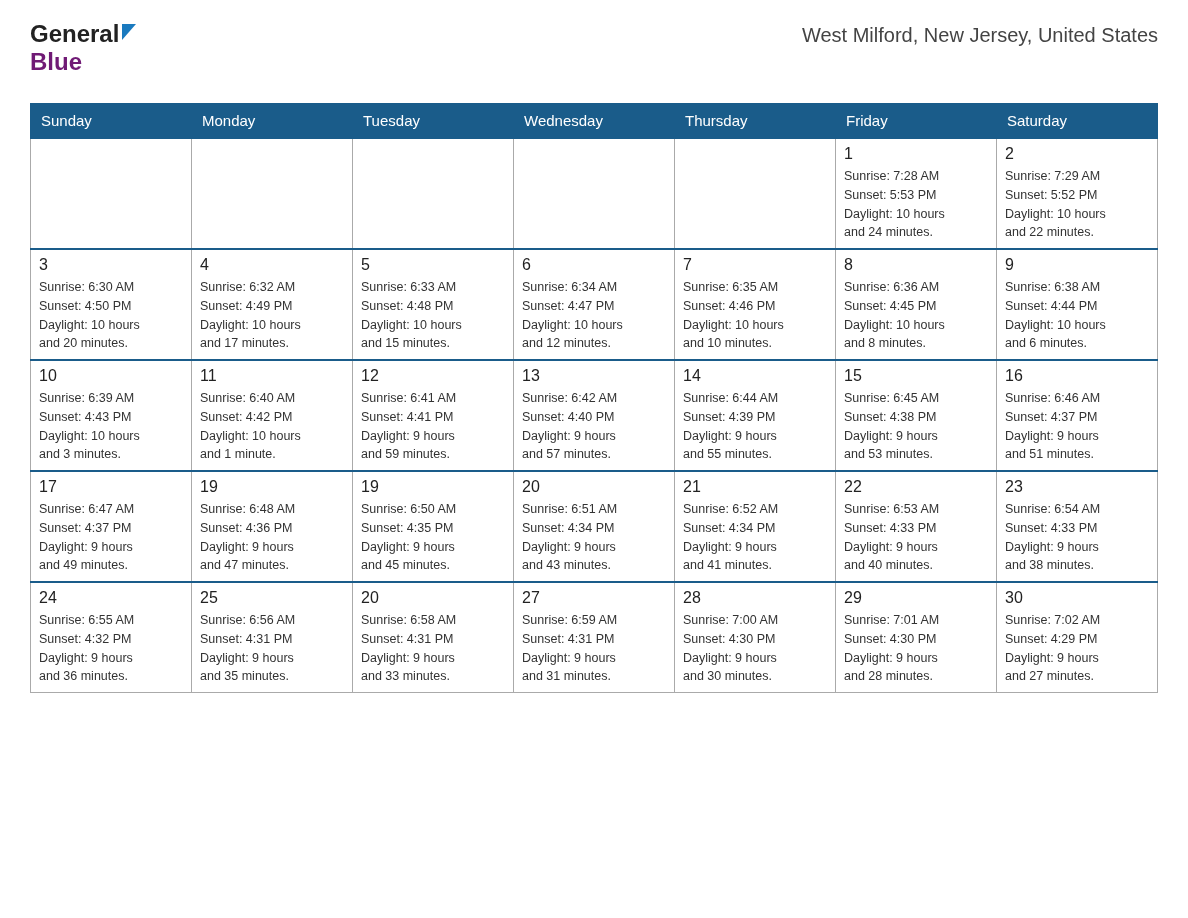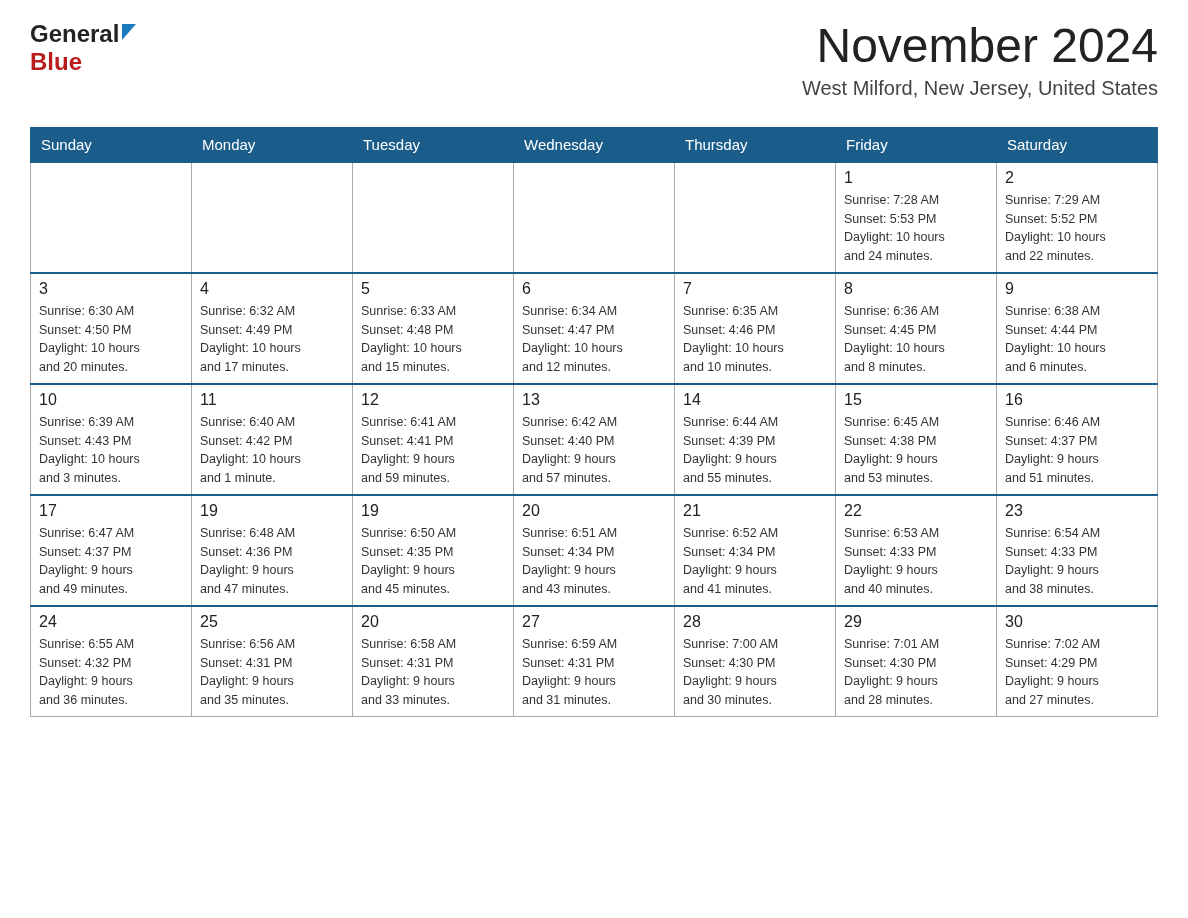--- a/index.html
+++ b/index.html
@@ -88,40 +88,39 @@
     .logo-triangle {
       display: inline-block;
       margin-left: 3px;
       margin-right: 0;
       position: relative;
       top: 0px;
     }
     .logo-text-blue {
       font-size: 24px;
       font-weight: bold;
-      color: #b91c1c;
+      color: #701a75;
     }
   </style>
 </head>
 <body>
 
 <div class="header-area">
   <div class="logo">
     <div class="logo-line1">
       <span class="logo-text-general">General</span>
       <span class="logo-triangle">
         <svg width="14" height="16" viewBox="0 0 14 16">
             <polygon points="0,0 14,0 0,16" fill="#1a7abf"></polygon>
           </svg>
       </span>
     </div>
     <span class="logo-text-blue">Blue</span>
   </div>
   <div class="title-area">
-    <div class="month-title">November 2024</div>
     <div class="location-title">West Milford, New Jersey, United States</div>
   </div>
 </div>
 
 <table class="calendar">
   <thead>
     <tr>
     <th>Sunday</th>
         <th>Monday</th>
         <th>Tuesday</th>

